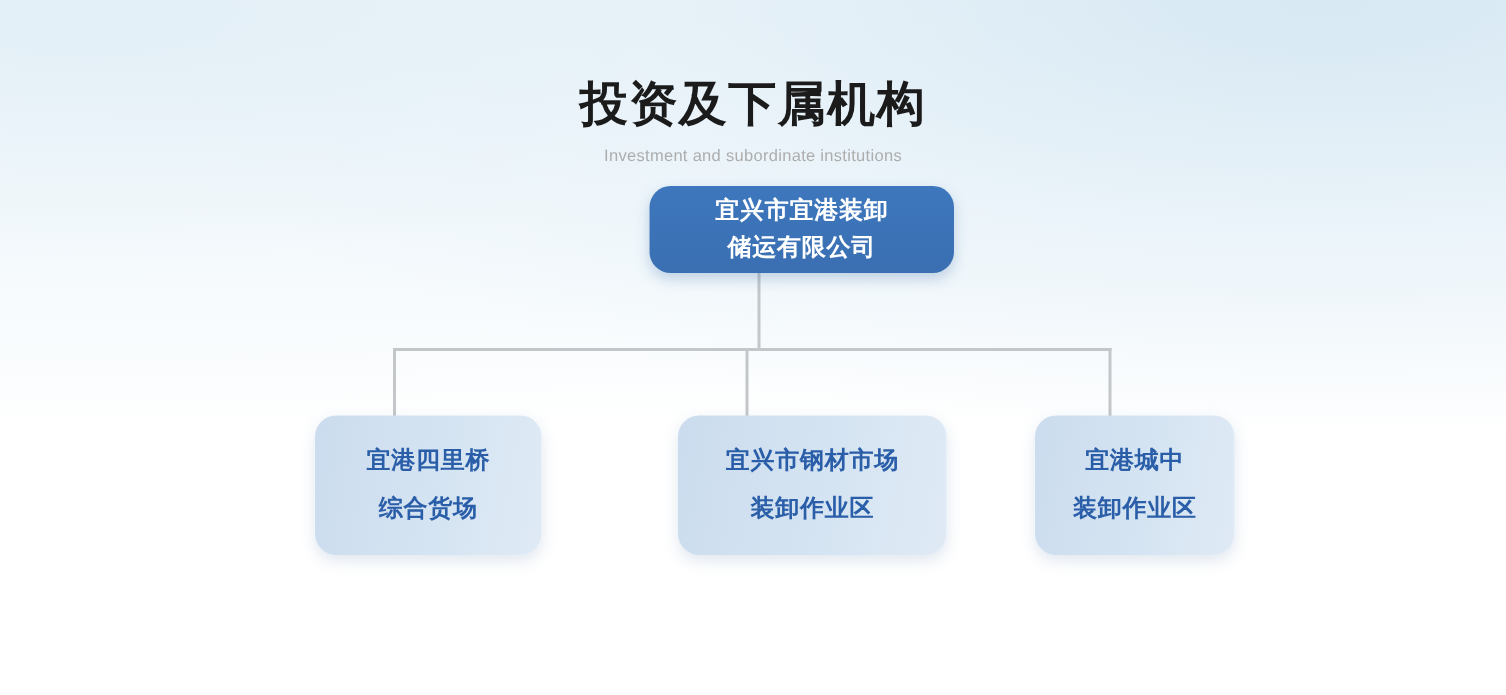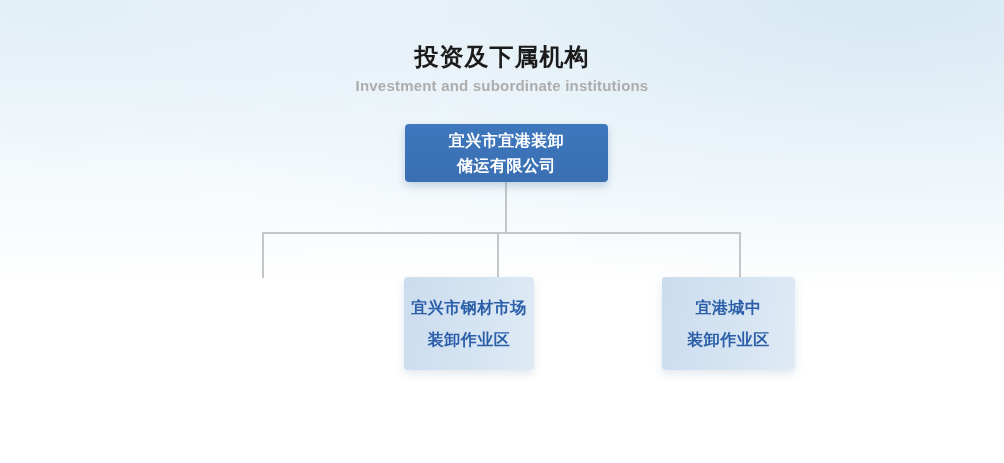--- a/index.html
+++ b/index.html
@@ -25,34 +25,34 @@
 
   
   .heading-block {
     position: absolute;
     top: 42px;
     left: 0;
     width: 1004px;
     text-align: center;
   }
   .heading-title {
-    font-size: 24px;
+    font-size: 32px;
     font-weight: bold;
     color: #1b1b1b;
     letter-spacing: 1px;
     line-height: 30px;
-    margin: 0;
+    margin: 12px;
   }
   .heading-sub {
     margin-top: 6px;
-    font-size: 15px;
+    font-size: 11px;
     color: #adadad;
     letter-spacing: 0.2px;
     line-height: 16px;
-    font-weight: bold;
+    font-weight: normal;
   }
 
   
   .connector-layer {
     position: absolute;
     inset: 0;
     pointer-events: none;
   }
   .line {
     position: absolute;
@@ -70,23 +70,24 @@
   .drop-mid   { left: 497px; top: 232px; height: 46px; }
   .drop-right { left: 739px; top: 232px; height: 46px; }
 
   
   .node {
     position: absolute;
     display: flex;
     flex-direction: column;
     align-items: center;
     justify-content: center;
-    border-radius: 4px;
+    border-radius: 14px;
     text-align: center;
     box-sizing: border-box;
+    margin-left: 28px;
   }
   .node-line {
     display: block;
     white-space: nowrap;
   }
 
   .node-root {
     left: 405px;
     top: 124px;
     width: 203px;
@@ -110,21 +111,21 @@
   }
   .node-child .node-line {
     color: #2a5ea8;
     font-size: 16px;
     font-weight: bold;
     letter-spacing: 0.5px;
     line-height: 32px;
   }
 
   .node-child-1 { left: 182px; width: 151px; }
-  .node-child-2 { left: 404px; width: 130px; }
+  .node-child-2 { left: 424px; width: 179px; }
   .node-child-3 { left: 662px; width: 133px; }
 </style>
 </head>
 <body>
 
 <div id="org-page">
 
   <div class="heading-block">
     <div class="heading-title">投资及下属机构</div>
     <div class="heading-sub">Investment and subordinate institutions</div>
@@ -136,20 +137,24 @@
     <div class="line line-v drop-left"></div>
     <div class="line line-v drop-mid"></div>
     <div class="line line-v drop-right"></div>
   </div>
 
   <div class="node node-root">
     <span class="node-line">宜兴市宜港装卸</span>
     <span class="node-line">储运有限公司</span>
   </div>
 
+  <div class="node node-child node-child-1">
+    <span class="node-line">宜港四里桥</span>
+    <span class="node-line">综合货场</span>
+  </div>
 
   <div class="node node-child node-child-2">
     <span class="node-line">宜兴市钢材市场</span>
     <span class="node-line">装卸作业区</span>
   </div>
 
   <div class="node node-child node-child-3">
     <span class="node-line">宜港城中</span>
     <span class="node-line">装卸作业区</span>
   </div>

